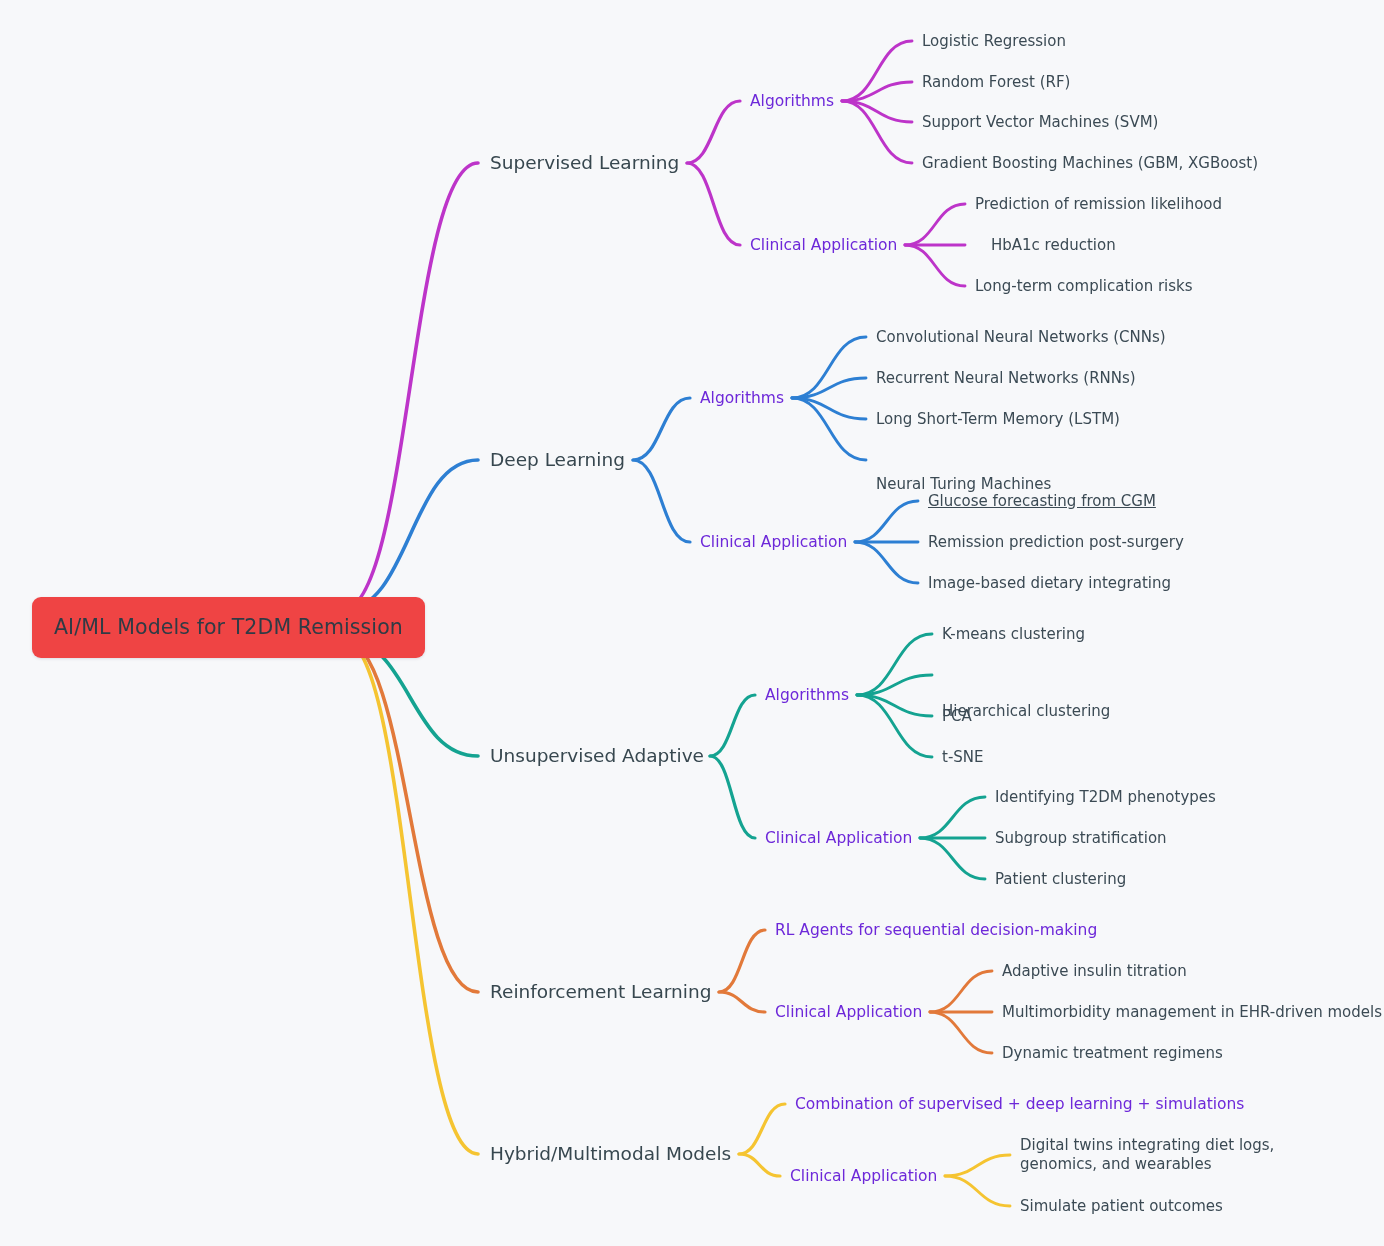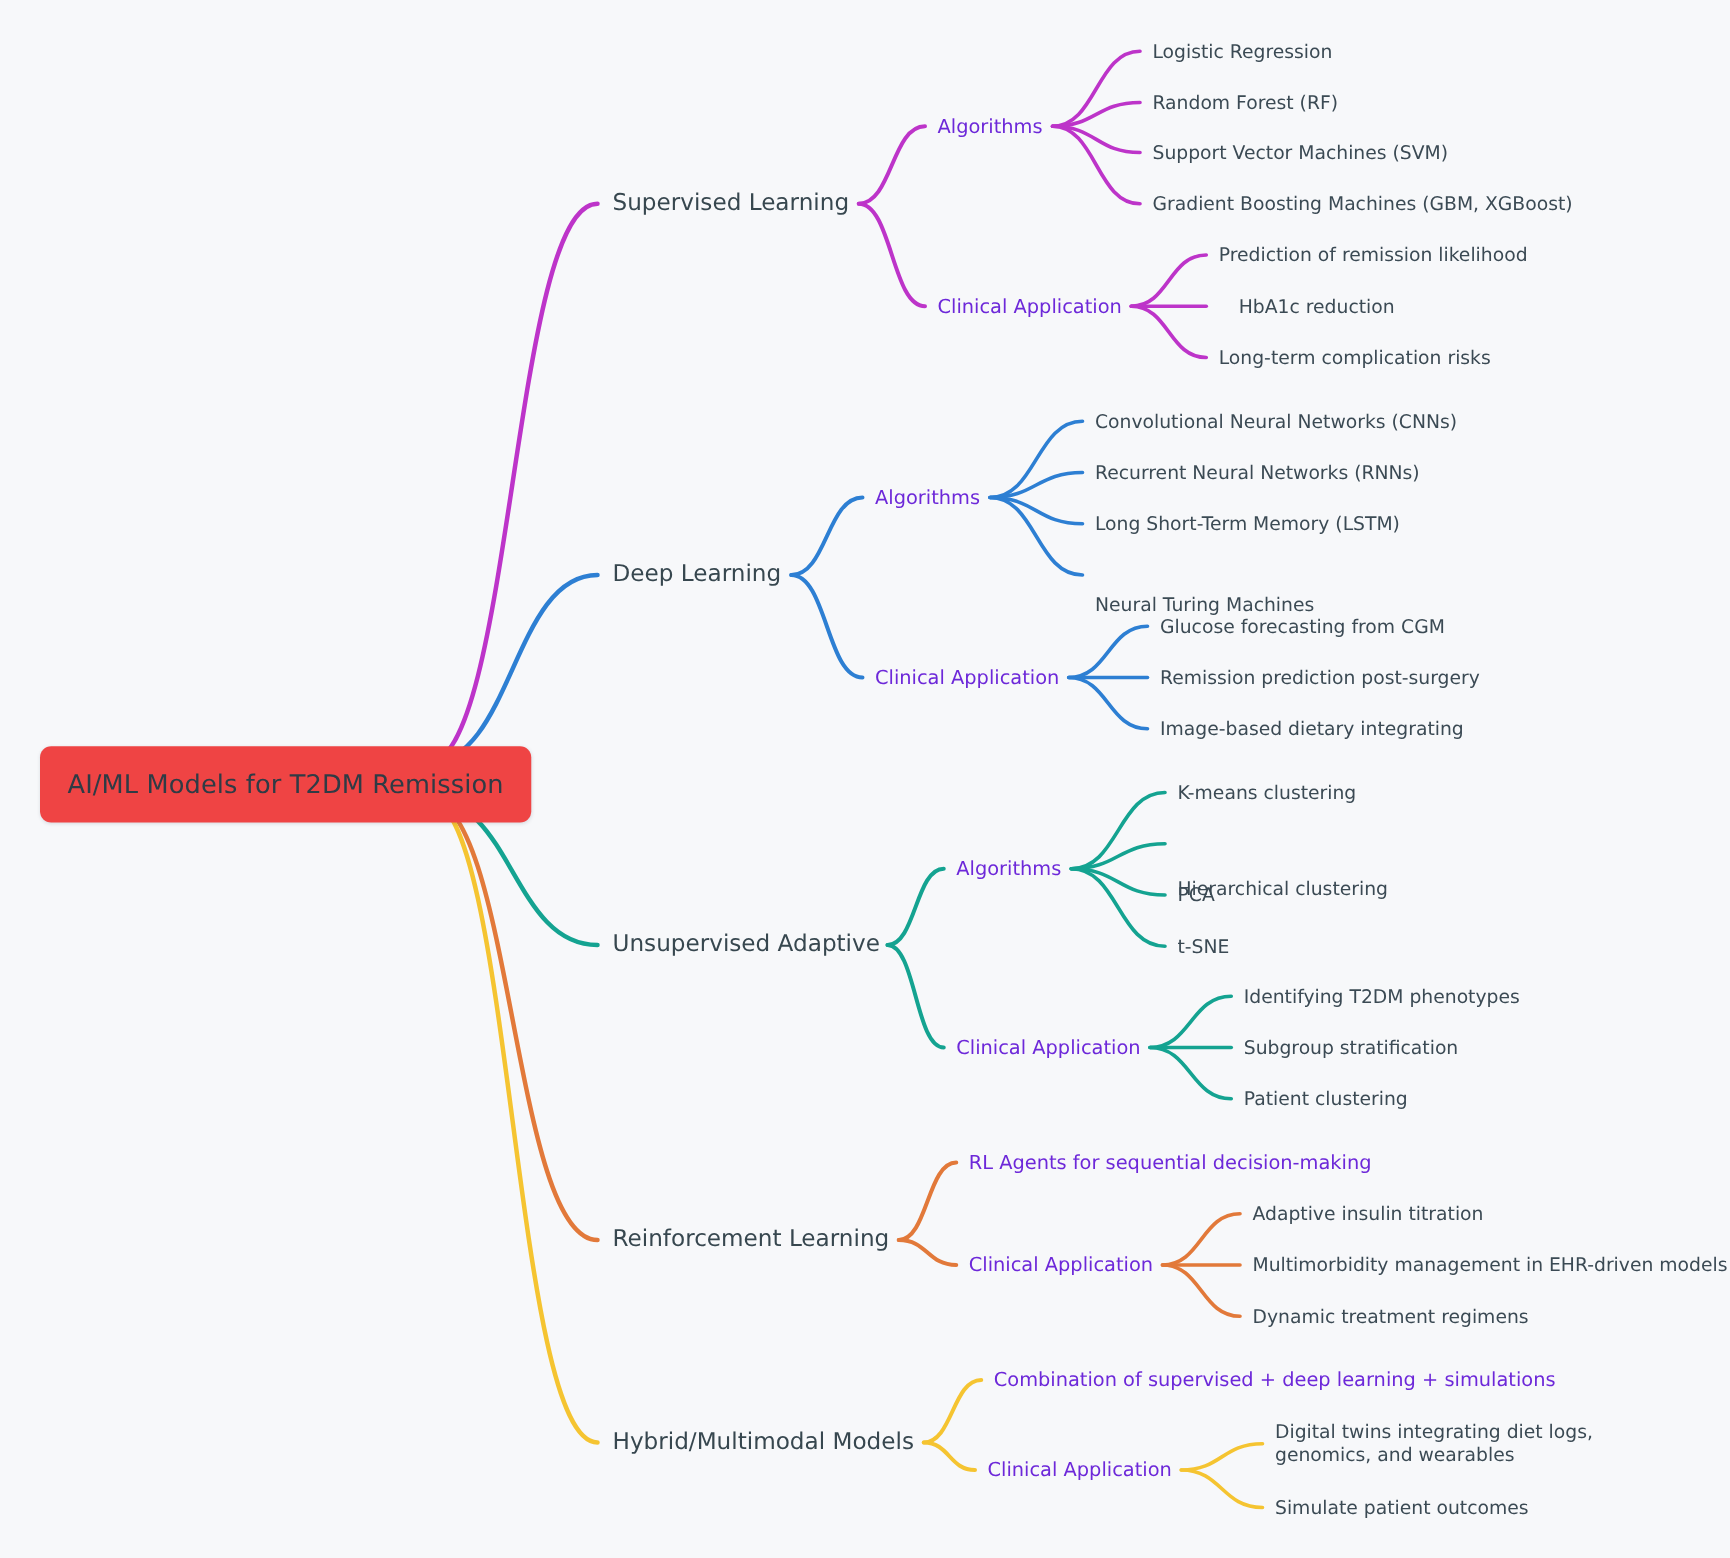--- a/index.html
+++ b/index.html
@@ -114,21 +114,21 @@
       <div class="node node-leaf" style="left: 975px; visibility: visible; top: 194.5px;">Prediction of remission likelihood</div>
       <div class="node node-leaf" style="left: 975px; visibility: visible; top: 235.5px; margin-left: 16px;">HbA1c reduction</div>
       <div class="node node-leaf" style="left: 975px; visibility: visible; top: 276.5px;">Long-term complication risks</div>
       <div class="node node-branch" style="left: 490px; visibility: visible; top: 448px;">Deep Learning</div>
       <div class="node node-sub" style="left: 700px; visibility: visible; top: 388px;">Algorithms</div>
       <div class="node node-leaf" style="left: 876px; visibility: visible; top: 327.5px;">Convolutional Neural Networks (CNNs)</div>
       <div class="node node-leaf" style="left: 876px; visibility: visible; top: 368.5px;">Recurrent Neural Networks (RNNs)</div>
       <div class="node node-leaf" style="left: 876px; visibility: visible; top: 409.5px;">Long Short-Term Memory (LSTM)</div>
       <div class="node node-leaf" style="left: 876px; visibility: visible; top: 432px; margin-top: 43px;">Neural Turing Machines</div>
       <div class="node node-sub" style="left: 700px; visibility: visible; top: 532px;">Clinical Application</div>
-      <div class="node node-leaf" style="left: 928px; visibility: visible; top: 491.5px;">Glucose forecasting from CGM</div>
+      <div class="node node-leaf" style="left: 928px; visibility: visible; top: 491.5px; text-decoration: underline;">Glucose forecasting from CGM</div>
       <div class="node node-leaf" style="left: 928px; visibility: visible; top: 532.5px;">Remission prediction post-surgery</div>
       <div class="node node-leaf" style="left: 928px; visibility: visible; top: 573.5px;">Image-based dietary integrating</div>
       <div class="node node-branch" style="left: 490px; visibility: visible; top: 744px;">Unsupervised Adaptive</div>
       <div class="node node-sub" style="left: 765px; visibility: visible; top: 685px;">Algorithms</div>
       <div class="node node-leaf" style="left: 942px; visibility: visible; top: 624.5px;">K-means clustering</div>
       <div class="node node-leaf" style="left: 942px; visibility: visible; top: 689px; margin-top: 13px;">Hierarchical clustering</div>
       <div class="node node-leaf" style="left: 942px; visibility: visible; top: 706.5px;">PCA</div>
       <div class="node node-leaf" style="left: 942px; visibility: visible; top: 747.5px;">t-SNE</div>
       <div class="node node-sub" style="left: 765px; visibility: visible; top: 828px;">Clinical Application</div>
       <div class="node node-leaf" style="left: 995px; visibility: visible; top: 787.5px; text-align: right;">Identifying T2DM phenotypes</div>

